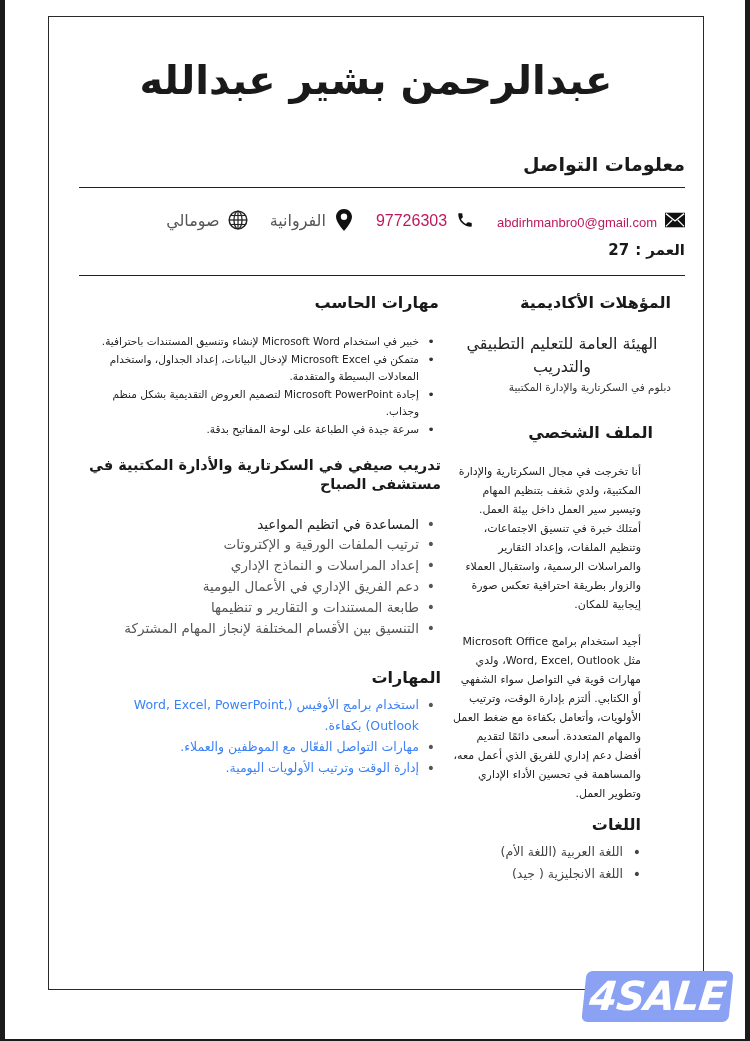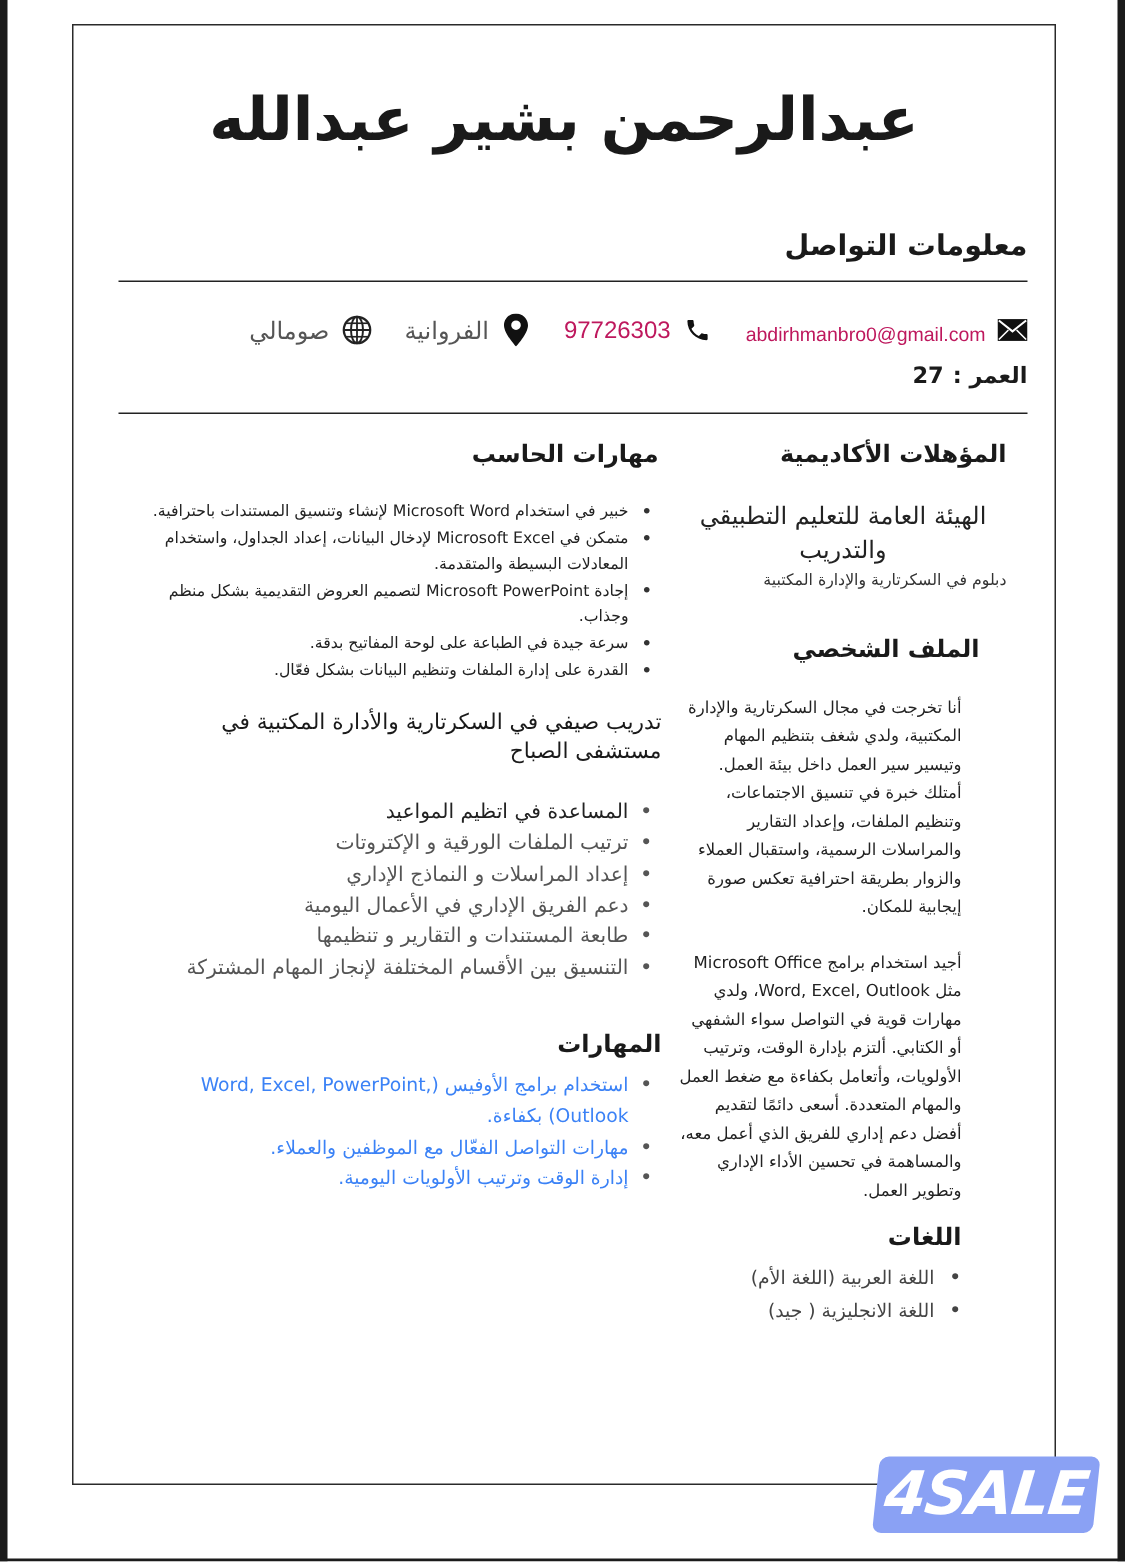--- a/index.html
+++ b/index.html
@@ -62,21 +62,21 @@
     
     .lcol { position: absolute; left: 40px; top: 276px; width: 352px; direction: rtl; text-align: right; }
     .lcol .sec-h.comp { margin-right: 2px; }
     .bul { list-style: none; }
     .bul li { position: relative; padding-right: 22px; color: #222; }
     .bul li::before { content: "•"; position: absolute; right: 6px; color: #333; }
     .comp-list { margin-top: 21px; }
     .comp-list li { font-size: 10.5px; line-height: 17.6px; }
     .comp-list li::before { font-size: 13px; }
 
-    .train-h { margin-top: 17px; font-weight: normal; font-size: 14.5px; line-height: 19px; color: #1a1a1a; margin-left: 0; }
+    .train-h { margin-top: 17px; font-weight: bold; font-size: 14.5px; line-height: 19px; color: #1a1a1a; margin-left: 0; }
     .train-list { margin-top: 20px; }
     .train-list li { font-size: 13.5px; line-height: 20.8px; color: #555; }
     .train-list li:first-child { color: #222; }
     .train-list li::before { font-size: 14px; color: #555; }
 
     .skills-h { margin-top: 30px; }
     .skills-list { margin-top: 8px; }
     .skills-list li { font-size: 12.5px; line-height: 20.8px; color: #3b82f6; }
     .skills-list li::before { font-size: 14px; color: #555; }
 
@@ -166,21 +166,20 @@
     </ul>
   </div>
 
   <div class="lcol">
     <div class="sec-h comp">مهارات الحاسب</div>
     <ul class="bul comp-list">
       <li>خبير في استخدام Microsoft Word لإنشاء وتنسيق المستندات باحترافية.</li>
       <li>متمكن في Microsoft Excel لإدخال البيانات، إعداد الجداول، واستخدام المعادلات البسيطة والمتقدمة.</li>
       <li>إجادة Microsoft PowerPoint لتصميم العروض التقديمية بشكل منظم وجذاب.</li>
       <li>سرعة جيدة في الطباعة على لوحة المفاتيح بدقة.</li>
-      <li>القدرة على إدارة الملفات وتنظيم البيانات بشكل فعّال.</li>
     </ul>
 
     <div class="train-h">تدريب صيفي في السكرتارية والأدارة المكتبية في مستشفى الصباح</div>
     <ul class="bul train-list">
       <li>المساعدة في اتظيم المواعيد</li>
       <li>ترتيب الملفات الورقية و الإكتروتات</li>
       <li>إعداد المراسلات و النماذج الإداري</li>
       <li>دعم الفريق الإداري في الأعمال اليومية</li>
       <li>طابعة المستندات و التقارير و تنظيمها</li>
       <li>التنسيق بين الأقسام المختلفة لإنجاز المهام المشتركة</li>

